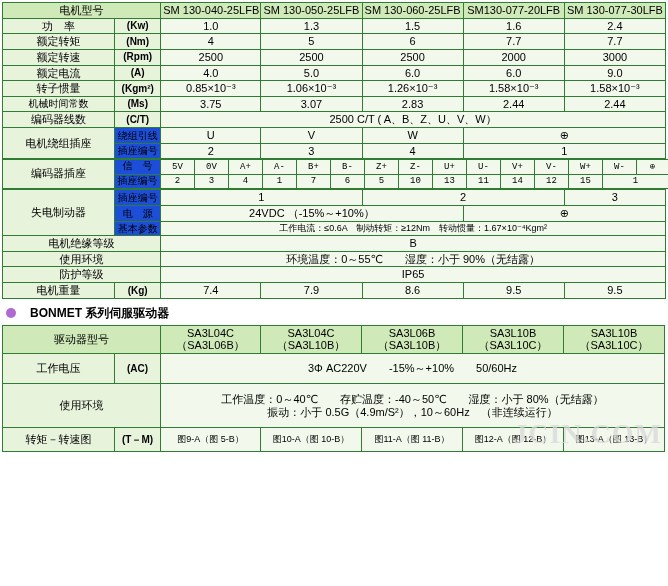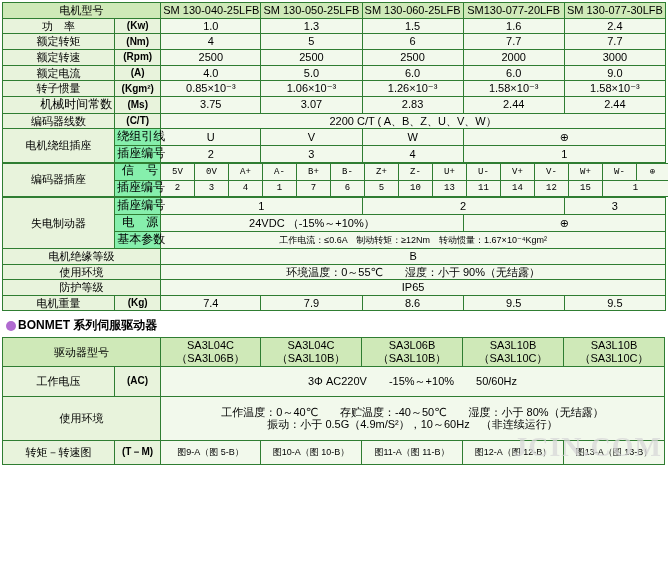--- a/index.html
+++ b/index.html
@@ -17,32 +17,32 @@
     text-align:center;
     vertical-align:middle;
     padding:1px 2px;
     font-size:11px;
     line-height:1.15;
     white-space:nowrap;
   }
   .hdr{background:#cfe9b8;font-weight:normal;}
   .lbl{background:#e8f3dc;}
   .val{background:#f2f9ec;}
-  .small{font-size:12px;text-align:right;}
+  .small{font-size:10px;}
   .tiny{font-size:9px;}
   .unit{font-size:10px;font-weight:bold;}
-  .lblcell{background:#86efac;}
+  .lblcell{background:#1d4ed8;}
   #t1{width:664px;margin:2px 2px 0 2px;}
   #t2{width:564px;margin:0 2px 0 2px;}
   .sect{
     margin:6px 0 3px 6px;
     font-size:12px;
     font-weight:bold;
     color:#000;
-    display:flex;align-items:center;gap:2px;
+    display:flex;align-items:center;gap:14px;
   }
   .dot{
     width:10px;height:10px;border-radius:50%;
     background:#b06ad0;display:inline-block;
   }
   .wm{
     position:absolute;right:6px;bottom:2px;
     font-size:28px;font-weight:bold;color:#d8d8d8;
     letter-spacing:1px;opacity:.75;
     font-family:"Liberation Serif",serif;
@@ -130,21 +130,21 @@
       <td class="val">3.75</td>
       <td class="val">3.07</td>
       <td class="val">2.83</td>
       <td class="val">2.44</td>
       <td class="val">2.44</td>
     </tr>
 
     <tr>
       <td class="lbl">编码器线数</td>
       <td class="lbl unit">(C/T)</td>
-      <td class="val" colspan="5">2200 C/T ( A、B、Z、U、V、W）</td>
+      <td class="val" colspan="5">2500 C/T ( A、B、Z、U、V、W）</td>
     </tr>
 
     <tr>
       <td class="lbl" rowspan="2">电机绕组插座</td>
       <td class="lblcell small">绕组引线</td>
       <td class="val">U</td>
       <td class="val">V</td>
       <td class="val">W</td>
       <td class="val" colspan="2">⊕</td>
     </tr>

